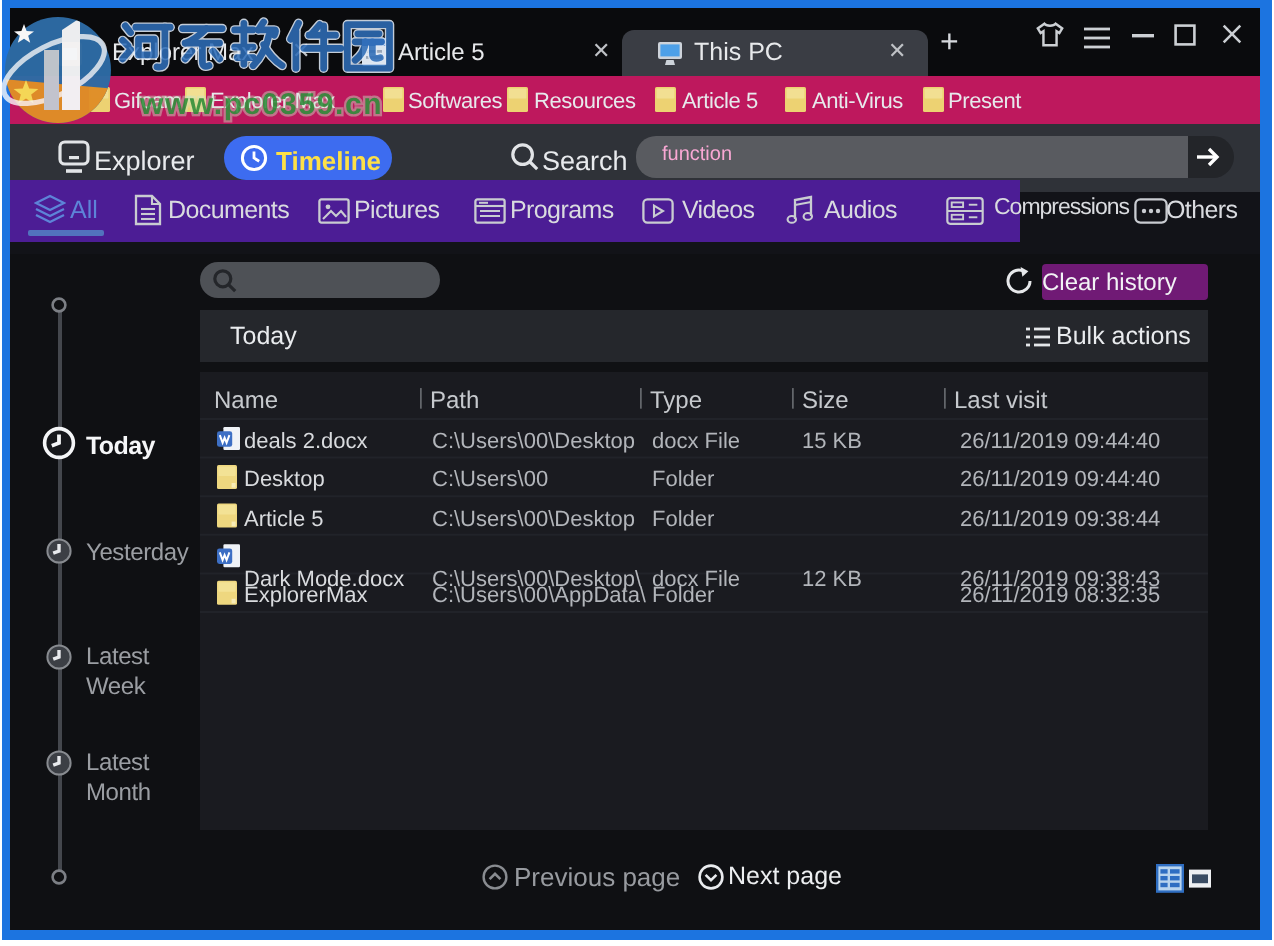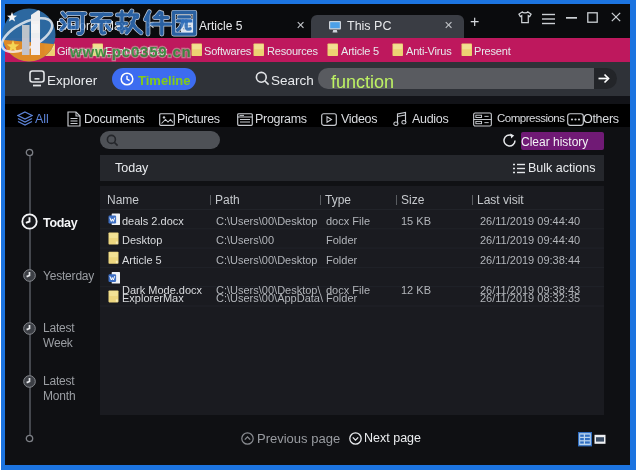--- a/index.html
+++ b/index.html
@@ -6,21 +6,21 @@
   html,body { width:637px; height:473px; background:#ffffff; overflow:hidden;
     font-family:"Liberation Sans", sans-serif; }
   #stage { position:relative; width:637px; height:473px; background:#ffffff; }
   .win { position:absolute; left:1px; top:0; width:635px; height:470px;
     background:#121318; border:solid #1c74e0; border-width:4px 6px 5px 4px; }
   .abs { position:absolute; }
   
   .titlebar { left:0; top:0; width:625px; height:34px; background:#0a0b0d; }
   .bookmarks { left:0; top:34px; width:625px; height:24px; background:#be185d; }
   .toolbar { left:0; top:58px; width:625px; height:34px; background:#2f3238;padding-left:12px; }
-  .filter { left:0; top:100px; width:625px; height:31px; background:#000000; }
+  .filter { left:0; top:86px; width:505px; height:31px; background:#4c1d95; }
   .content { left:0; top:123px; width:625px; height:338px; background:#0f1013; }
   
   .tab { position:absolute; top:11px; height:23px; color:#e7e9eb; font-size:12px; }
   .tab .lbl { position:absolute; top:4px; }
   .tab .x { position:absolute; top:4px; color:#bfc2c6; font-size:11px; }
   .tab-active { background:#3a3d44; border-radius:6px 6px 0 0; }
   .cap { position:absolute; top:6px; color:#d7d9dc; }
   
   .t { position:absolute; white-space:nowrap; }
   .row { left:0; width:625px; height:19px; font-size:11px; color:#b2b5ba; }
@@ -120,28 +120,28 @@
           <rect x="1" y="1" width="14" height="11" rx="2.4" fill="none" stroke="#e2e4e7" stroke-width="1.6"></rect>
           <rect x="5.5" y="8" width="5" height="1.6" fill="#e2e4e7"></rect>
           <rect x="4" y="14.6" width="8" height="1.8" fill="#e2e4e7"></rect>
         </svg>
       <span class="t" style="left:42px;top:11px;font-size:13.5px;color:#e8eaed;">Explorer</span>
       <div class="abs" style="left:107px;top:6px;width:84px;height:22px;border-radius:11px;background:#3d6cf0;"></div>
       <svg class="abs" style="left:115px;top:10px;" width="14" height="14" viewBox="0 0 14 14">
           <circle cx="7" cy="7" r="5.8" fill="none" stroke="#fff" stroke-width="1.5"></circle>
           <path d="M7 3.8 L7 7 L9.6 8.6" fill="none" stroke="#fff" stroke-width="1.4"></path>
         </svg>
-      <span class="t" style="left:133px;top:11px;font-size:13px;font-weight:bold;color:#84cc16;">Timeline</span>
+      <span class="t" style="left:133px;top:11px;font-size:13px;font-weight:bold;color:#fde047;">Timeline</span>
       <svg class="abs" style="left:250px;top:9px;" width="15" height="15" viewBox="0 0 15 15">
           <circle cx="6.3" cy="6.3" r="4.9" fill="none" stroke="#e2e4e7" stroke-width="1.6"></circle>
           <line x1="10" y1="10" x2="13.6" y2="13.6" stroke="#e2e4e7" stroke-width="1.6"></line>
         </svg>
       <span class="t" style="left:266px;top:11px;font-size:13.5px;color:#e8eaed;">Search</span>
       <div class="abs" style="left:313px;top:6px;width:276px;height:21px;background:#595b60;border-radius:10px 0 0 10px;"></div>
-      <span class="t" style="left:326px;top:10px;font-size:18px;color:#bef264;">function</span>
+      <span class="t" style="left:326px;top:10px;font-size:10px;color:#f9a8d4;">function</span>
       <div class="abs" style="left:589px;top:6px;width:23px;height:21px;background:#232529;border-radius:0 11px 11px 0;"></div>
       <svg class="abs" style="left:593px;top:11px;" width="12" height="11" viewBox="0 0 12 11">
           <line x1="0.5" y1="5.5" x2="9.5" y2="5.5" stroke="#fff" stroke-width="1.7"></line>
           <path d="M6.5 1.5 L10.5 5.5 L6.5 9.5" fill="none" stroke="#fff" stroke-width="1.7"></path>
         </svg>
     </div>
     <div class="abs filter">
       <svg class="abs" style="left:12px;top:7px;" width="16" height="16" viewBox="0 0 16 16">
           <g fill="none" stroke="#5d84d8" stroke-width="1.2">
             <path d="M8 1 L15 4.5 L8 8 L1 4.5 Z"></path>

